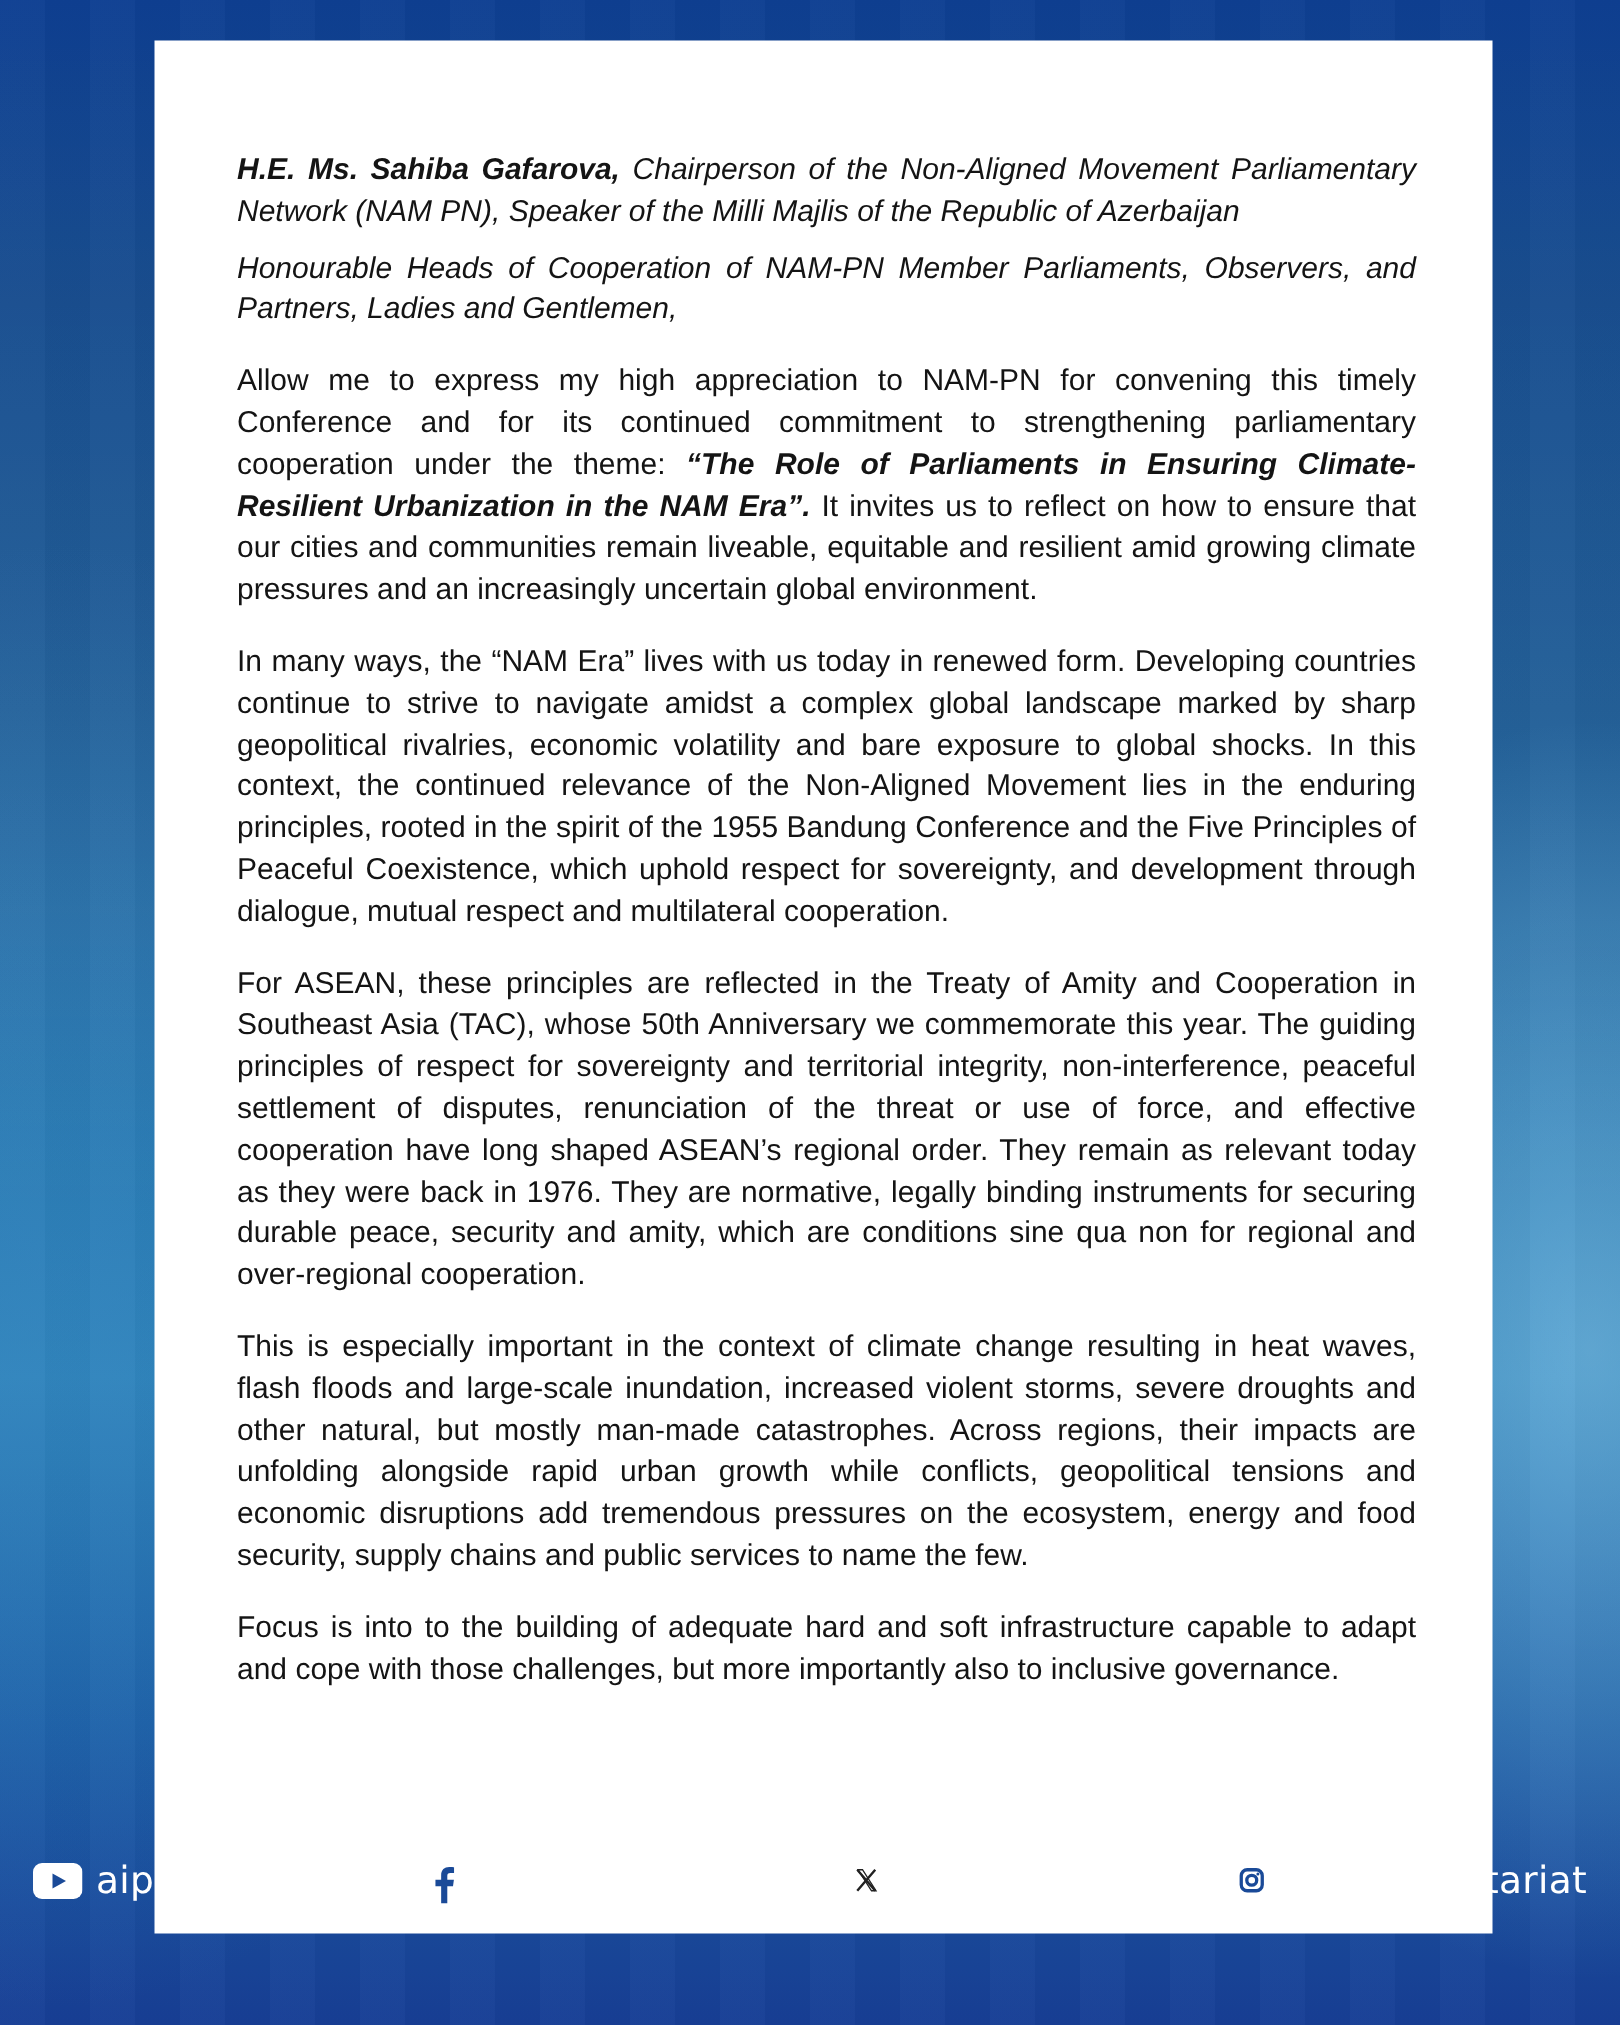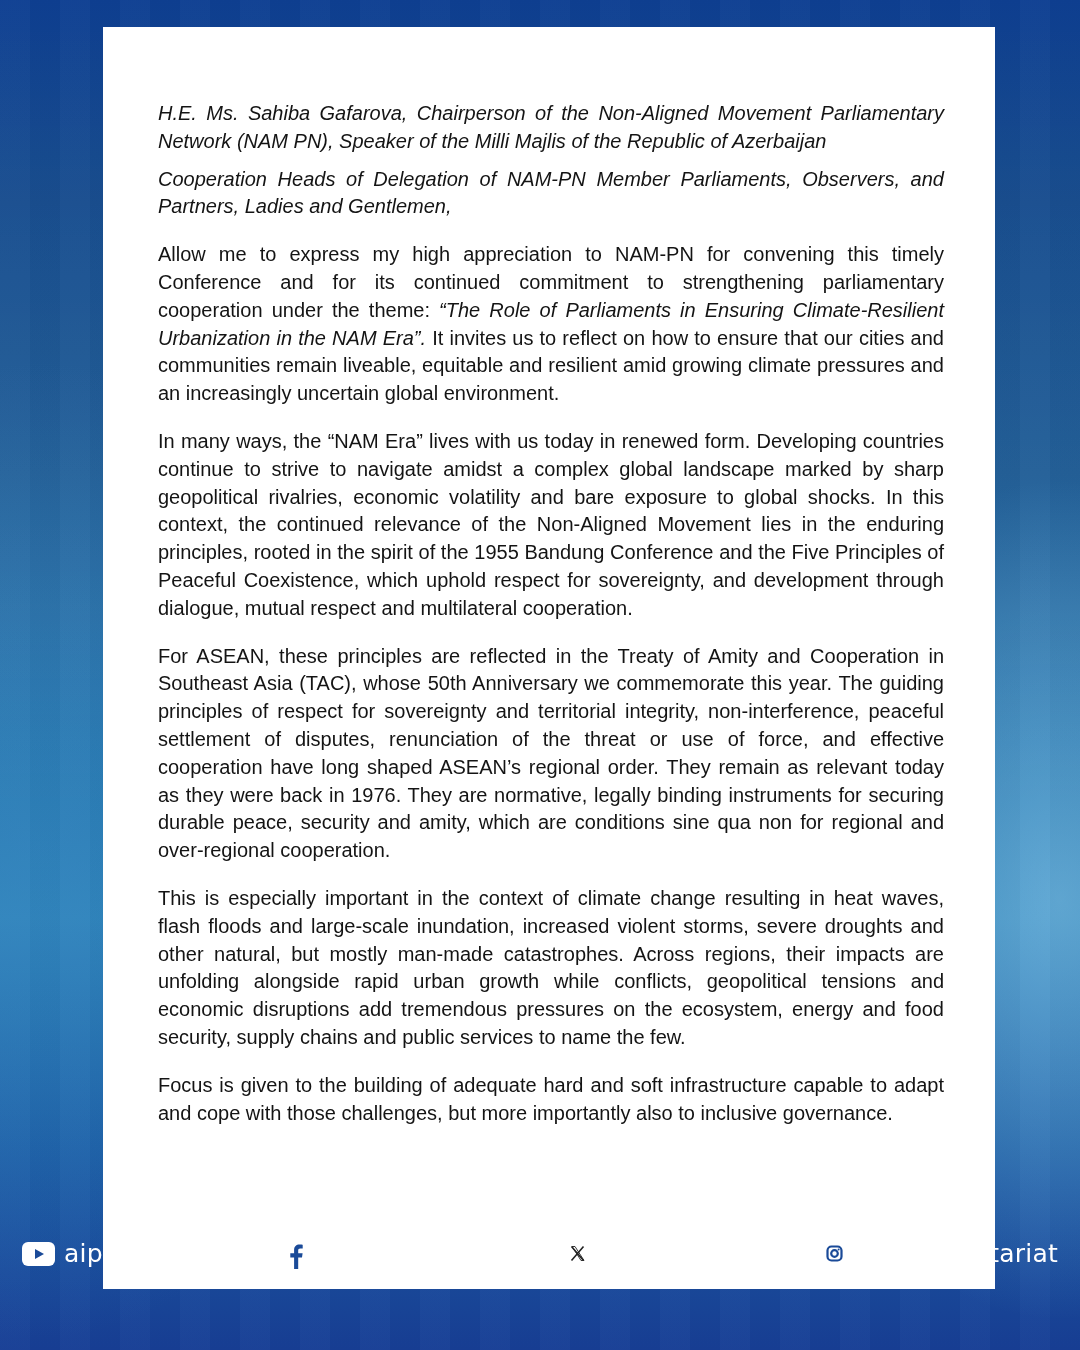--- a/index.html
+++ b/index.html
@@ -24,52 +24,52 @@
     padding: 73px 51px 0 55px;
   }
   .para {
     margin: 0 0 20px 0;
     font-size: 20px; line-height: 27.8px; color: #141414;
     text-align: justify;
   }
   .para.tight { margin-bottom: 10px; }
   .para.salute { margin-bottom: 20px; }
   .ital { font-style: italic; }
-  .bold { font-weight: normal; }
+  .bold { font-weight: bold; }
   .footer {
     position: absolute; left: 0; top: 1226px; width: 1080px; height: 55px;
     display: flex; align-items: center; justify-content: center;
     font-family: "DejaVu Sans", sans-serif;
     color: #ffffff; font-size: 25px; letter-spacing: 0.2px;
   }
   .social { display: flex; align-items: center; margin: 0 13px; }
   .social .label { margin-left: 9px; }
   .icon { display: inline-flex; align-items: center; justify-content: center; }
   .icon svg { display: block; }
 </style>
 </head>
 <body>
 
 <div class="photo-haze"></div>
 
 <div class="card">
   <p class="para ital tight"><span class="bold">H.E. Ms. Sahiba Gafarova,</span><span> Chairperson of the Non-Aligned Movement Parliamentary Network (NAM PN), Speaker of the Milli Majlis of the Republic of Azerbaijan</span></p>
 
-  <p class="para ital salute">Cooperation Heads of Delegation of NAM-PN Member Parliaments, Observers, and Partners, Ladies and Gentlemen,</p>
+  <p class="para ital salute">Honourable Heads of Cooperation of NAM-PN Member Parliaments, Observers, and Partners, Ladies and Gentlemen,</p>
 
   <p class="para"><span>Allow me to express my high appreciation to NAM-PN for convening this timely Conference and for its continued commitment to strengthening parliamentary cooperation under the theme: </span><span class="bold ital">“The Role of Parliaments in Ensuring Climate-Resilient Urbanization in the NAM Era”.</span><span> It invites us to reflect on how to ensure that our cities and communities remain liveable, equitable and resilient amid growing climate pressures and an increasingly uncertain global environment.</span></p>
 
   <p class="para">In many ways, the “NAM Era” lives with us today in renewed form. Developing countries continue to strive to navigate amidst a complex global landscape marked by sharp geopolitical rivalries, economic volatility and bare exposure to global shocks. In this context, the continued relevance of the Non-Aligned Movement lies in the enduring principles, rooted in the spirit of the 1955 Bandung Conference and the Five Principles of Peaceful Coexistence, which uphold respect for sovereignty, and development through dialogue, mutual respect and multilateral cooperation.</p>
 
   <p class="para">For ASEAN, these principles are reflected in the Treaty of Amity and Cooperation in Southeast Asia (TAC), whose 50th Anniversary we commemorate this year. The guiding principles of respect for sovereignty and territorial integrity, non-interference, peaceful settlement of disputes, renunciation of the threat or use of force, and effective cooperation have long shaped ASEAN’s regional order. They remain as relevant today as they were back in 1976. They are normative, legally binding instruments for securing durable peace, security and amity, which are conditions sine qua non for regional and over-regional cooperation.</p>
 
   <p class="para">This is especially important in the context of climate change resulting in heat waves, flash floods and large-scale inundation, increased violent storms, severe droughts and other natural, but mostly man-made catastrophes. Across regions, their impacts are unfolding alongside rapid urban growth while conflicts, geopolitical tensions and economic disruptions add tremendous pressures on the ecosystem, energy and food security, supply chains and public services to name the few.</p>
 
 
-  <p class="para">Focus is given to the building of adequate hard and soft infrastructure capable to adapt and cope with those challenges, but more importantly also to inclusive governance.</p>
+  <p class="para">Focus is into to the building of adequate hard and soft infrastructure capable to adapt and cope with those challenges, but more importantly also to inclusive governance.</p>
 </div>
 
 <div class="footer">
   <div class="social">
     <span class="icon">
       <svg width="33" height="24" viewBox="0 0 33 24">
           <rect x="0" y="0" width="33" height="24" rx="6" fill="#ffffff"></rect>
           <polygon points="13,7 13,17 22,12" fill="#1a4a98"></polygon>
         </svg>
     </span>

